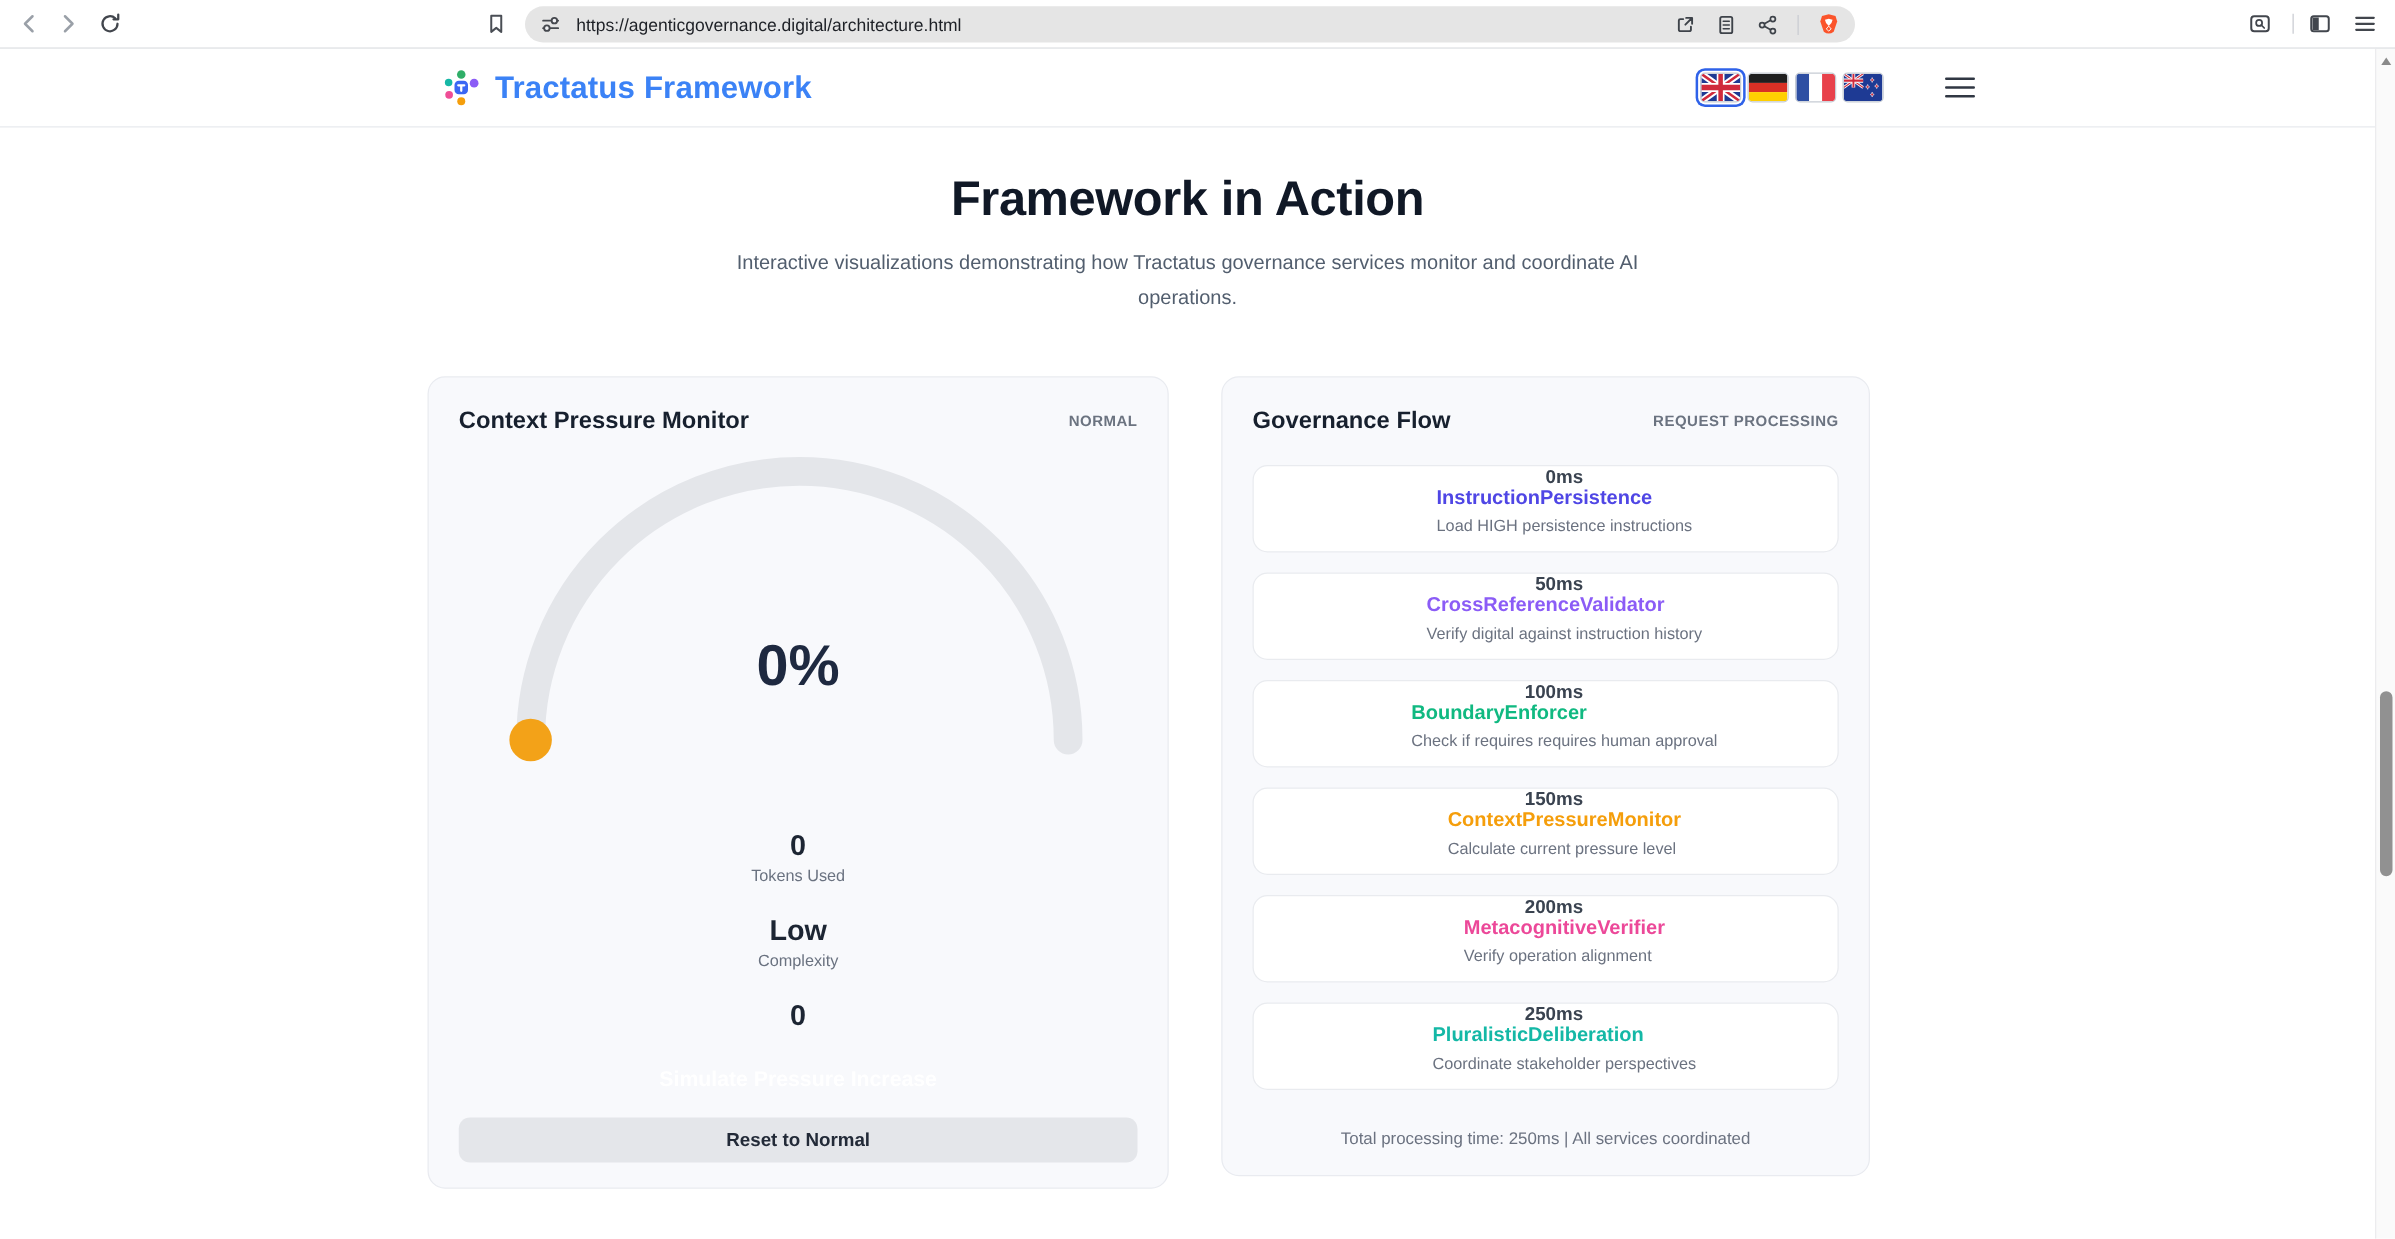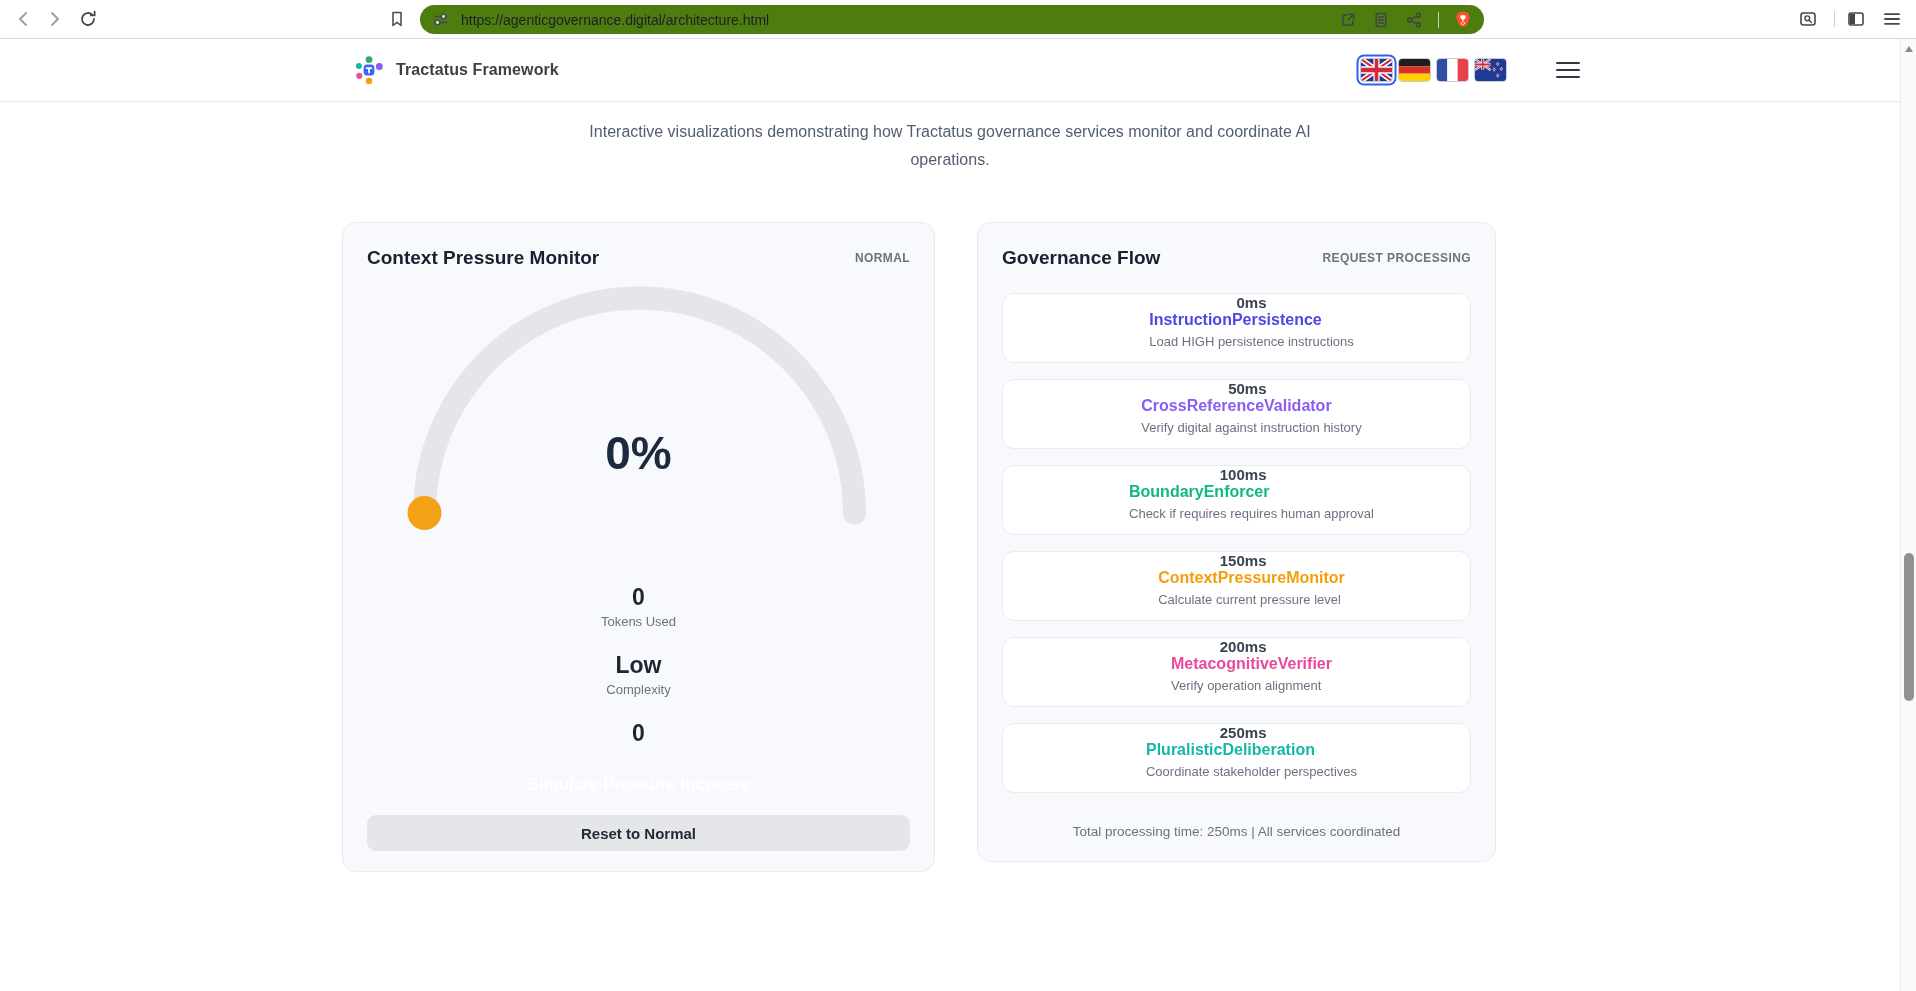--- a/index.html
+++ b/index.html
@@ -9,32 +9,32 @@
     background:#ffffff; overflow:hidden; color:#17202e;
   }
   svg { display:block; }
 
   
   .chrome { position:absolute; top:0; left:0; width:1916px; height:39px;
             background:#ffffff; border-bottom:1px solid #d8dade; }
   .chrome .abs { position:absolute; top:50%; transform:translateY(-50%); }
   .icon-btn { cursor:pointer; background:none; border:none; padding:0; }
   .urlbar { position:absolute; left:420px; top:5px; width:1064px; height:29px;
-            background:#4d7c0f; border-radius:15px; display:flex; align-items:center;
+            background:#e5e5e5; border-radius:15px; display:flex; align-items:center;
             padding:0 12px; cursor:text; }
   .url-text { margin-left:12px; font-size:14px; color:#1d2026; white-space:nowrap; }
   .urlbar-right { margin-left:auto; display:flex; align-items:center; gap:15px; }
   .vdivider { width:1px; height:16px; background:#c9ccd2; }
 
   
   .site-header { position:absolute; top:39px; left:0; width:1900px; height:63px;
                  background:#ffffff; border-bottom:1px solid #e8eaee; }
   .site-header .abs { position:absolute; top:50%; transform:translateY(-50%); }
   .brand-link { display:flex; align-items:center; gap:12px; cursor:pointer; }
-  .brand-name { font-size:16px; font-weight:700; color:#404040; letter-spacing:0.1px; }
+  .brand-name { font-size:25px; font-weight:700; color:#3b82f6; letter-spacing:0.1px; }
   .flag { position:absolute; top:50%; transform:translateY(-50%); width:33px; height:24px;
           border-radius:4px; overflow:hidden; border:1px solid #c6ccd4; background:#fff;
           cursor:pointer; padding:0; }
   .flag svg { width:100%; height:100%; }
   .flag.selected { box-shadow:0 0 0 1.5px #ffffff, 0 0 0 3.5px #2f62e9; }
   .header-burger { left:1556px; }
 
   
   .main { position:absolute; top:103px; left:0; width:1900px; height:888px; background:#ffffff; }
   .hero-title { margin-top:35px; text-align:center; font-size:39px; font-weight:700;
@@ -234,20 +234,21 @@
   </button>
 
   <button class="icon-btn abs header-burger">
     <svg width="24" height="20" viewBox="0 0 24 20">
       <path d="M1 3 H23 M1 10 H23 M1 17 H23" stroke="#303743" stroke-width="2" stroke-linecap="round"></path>
     </svg>
   </button>
 </header>
 
 <main class="main">
+  <h1 class="hero-title">Framework in Action</h1>
   <p class="hero-sub">Interactive visualizations demonstrating how Tractatus governance services monitor and coordinate AI operations.</p>
 
   <div class="cards">
 
     <section class="card pressure">
       <div class="card-head">
         <span class="card-title">Context Pressure Monitor</span>
         <span class="card-status">NORMAL</span>
       </div>
 

